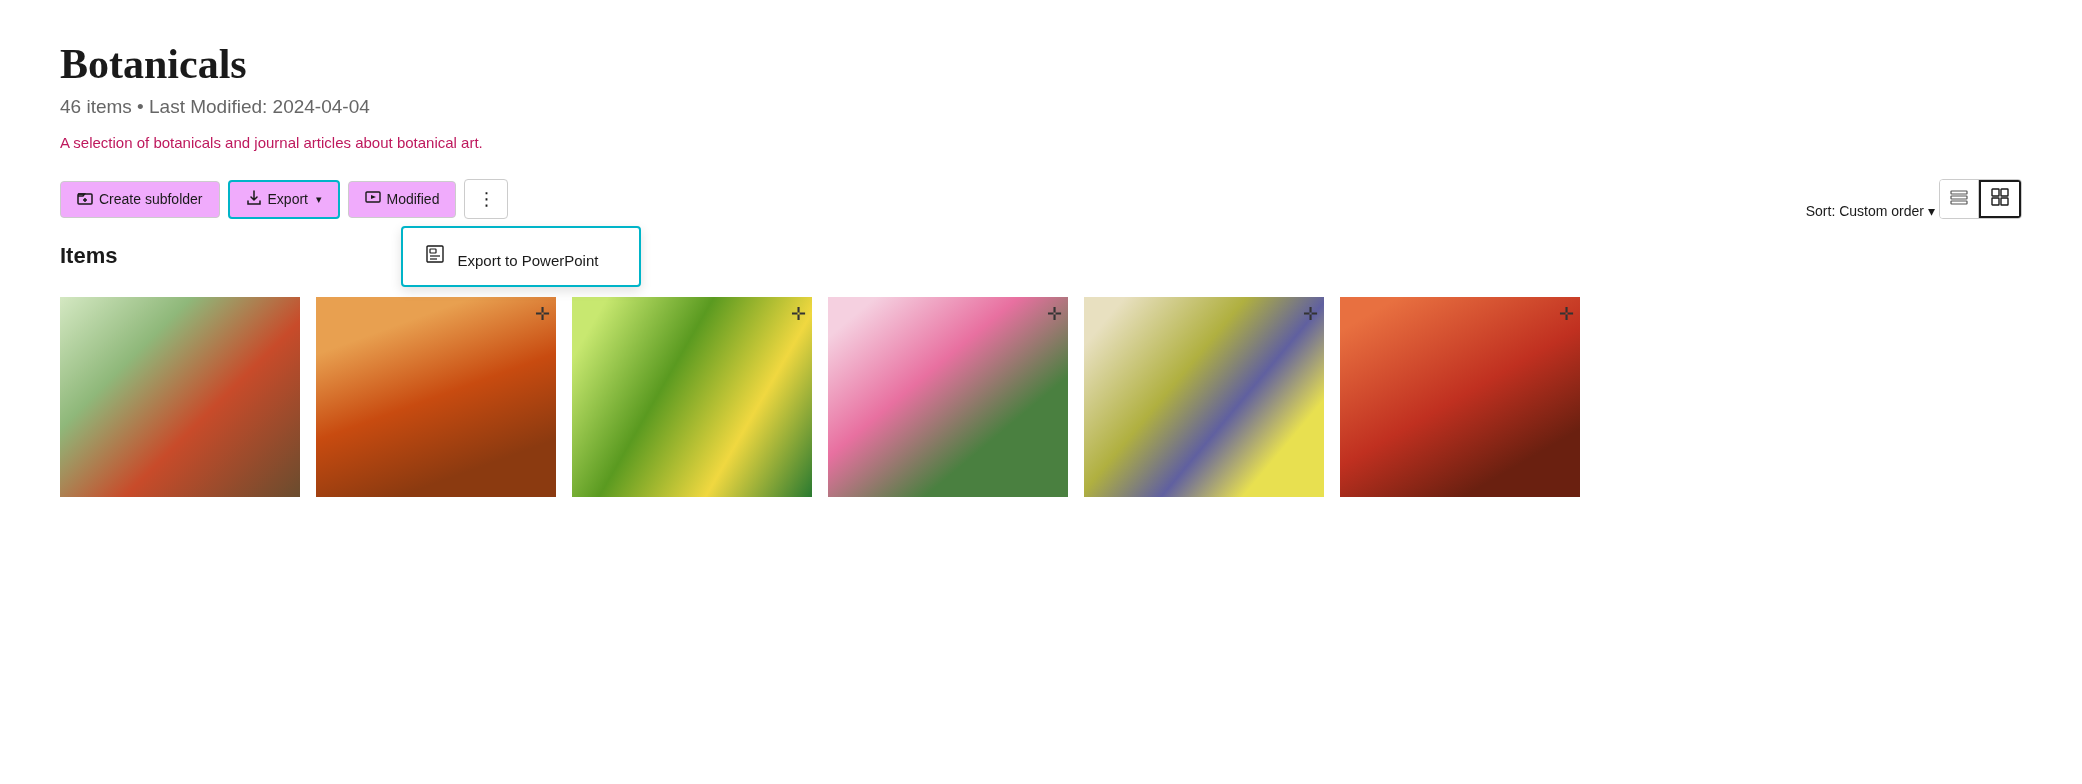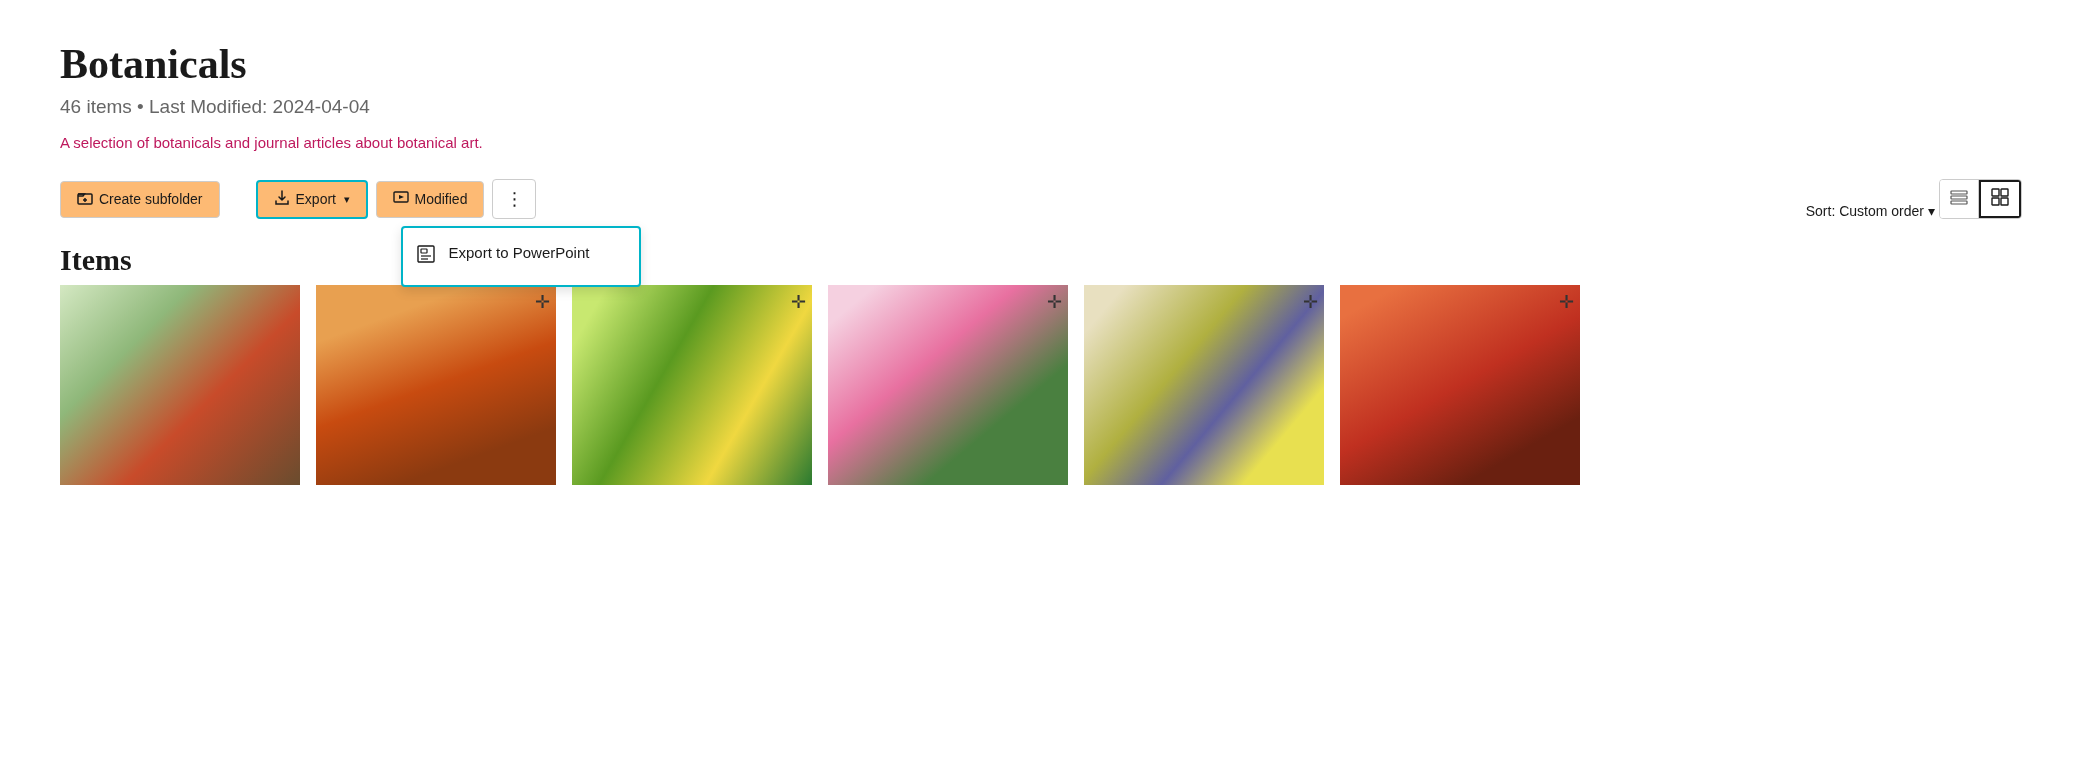--- a/index.html
+++ b/index.html
@@ -37,30 +37,29 @@
       position: relative;
     }
 
     .toolbar-btn {
       display: flex;
       align-items: center;
       gap: 6px;
       padding: 8px 16px;
       border: 1px solid #ccc;
       border-radius: 4px;
-      background: #fdba74;
+      background: #f0abfc;
       font-size: 14px;
       cursor: pointer;
       color: #1a1a1a;
     }
 
     .toolbar-btn.export-btn {
       border: 2px solid #00b4c8;
       color: #1a1a1a;
-      margin-left: 28px;
     }
 
     .toolbar-btn .icon {
       font-size: 16px;
       line-height: 1;
     }
 
     .toolbar-btn .chevron {
       font-size: 11px;
       margin-left: 2px;
@@ -135,45 +134,45 @@
       background: #fff;
       border: 2px solid #00b4c8;
       border-radius: 4px;
       min-width: 240px;
       box-shadow: 0 4px 12px rgba(0,0,0,0.12);
       overflow: hidden;
     }
 
     .dropdown-item {
       display: flex;
-      align-items: flex-start;
+      align-items: flex-end;
       gap: 12px;
-      padding: 16px 12px;
+      padding: 16px 21px;
       font-size: 15px;
       cursor: pointer;
       color: #1a1a1a;
       border-bottom: 1px solid #eee;
     }
 
     .dropdown-item:last-child {
       border-bottom: none;
     }
 
     .dropdown-item .item-icon {
       font-size: 18px;
       width: 22px;
       text-align: center;
       flex-shrink: 0;
     }
 
     .items-section-title {
-      font-size: 30px;
+      font-size: 22px;
       font-weight: 700;
-      font-family: Liberation Serif, serif;
-      margin-bottom: 8px;
+      font-family: Liberation Sans, sans-serif;
+      margin-bottom: 28px;
     }
 
     .gallery {
       display: flex;
       gap: 16px;
       flex-wrap: nowrap;
       overflow: hidden;
     }
 
     .gallery-item {

